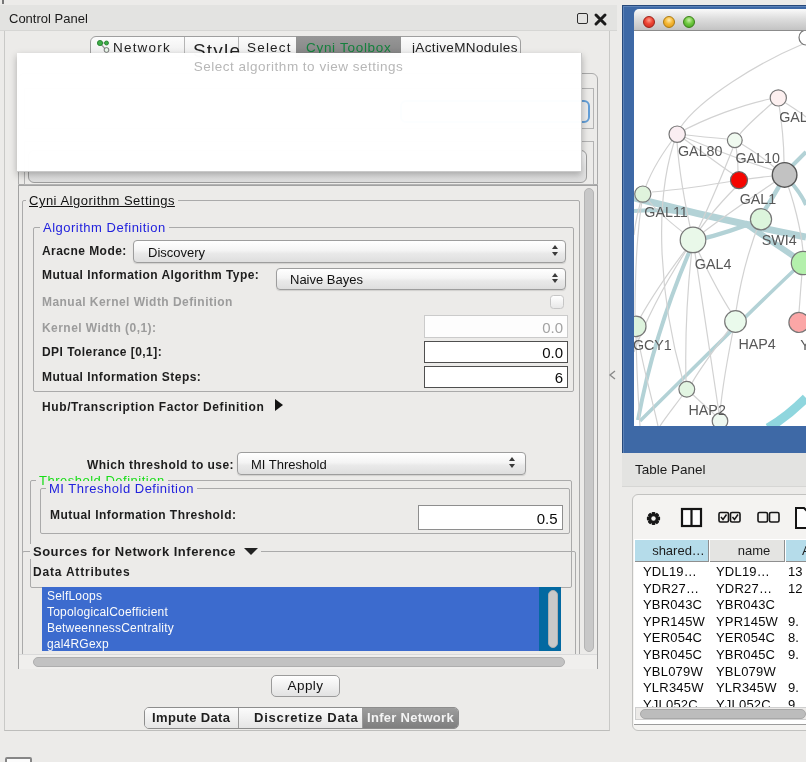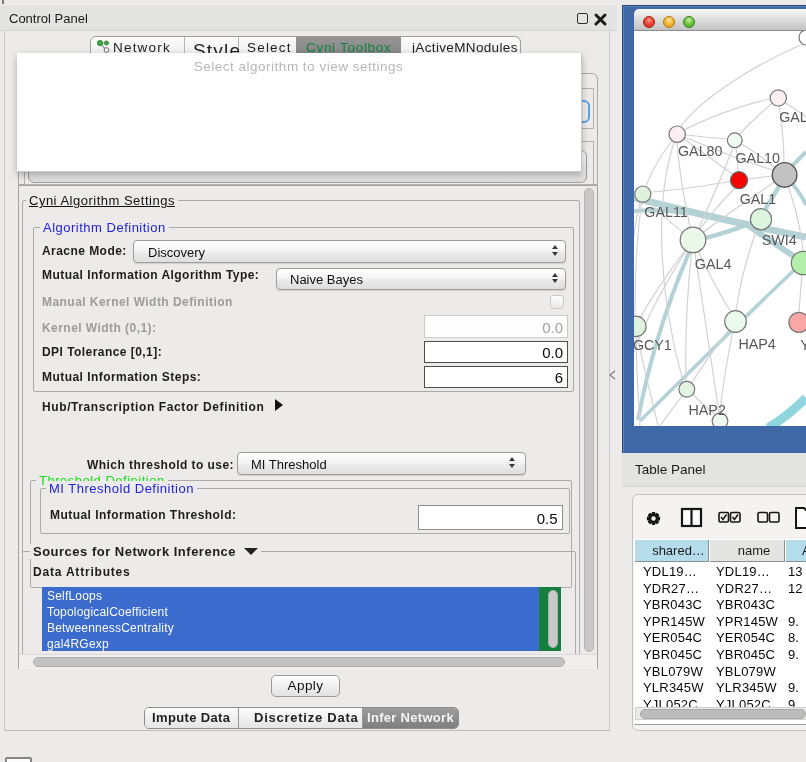--- a/index.html
+++ b/index.html
@@ -111,21 +111,21 @@
 </div>
 <div class="abs lbl" style="left:50px;top:509px;">Mutual Information Threshold:</div>
 <div class="field" style="left:418px;top:505px;width:144.5px;height:24.5px;border:1.5px solid #8e8e8e;">
   <span class="tx" style="top:3.5px;">0.5</span>
 </div>
 
 <div class="group" style="left:22px;top:551px;width:554px;height:105px;">
   <span class="gtitle" style="left:7px;color:#1d1d1d;font-weight:bold;">Sources for Network Inference <span style="display:inline-block;width:0;height:0;border-top:7.5px solid #222;border-left:7px solid transparent;border-right:7px solid transparent;vertical-align:1px;margin-left:4px;"></span></span>
 </div>
 <div class="abs lbl" style="left:33px;top:566px;letter-spacing:0.8px;">Data Attributes</div>
-<div class="abs" style="left:42px;top:587px;width:519px;height:63.5px;background:#15803d;overflow:hidden;">
+<div class="abs" style="left:42px;top:587px;width:519px;height:63.5px;background:#0369a1;overflow:hidden;">
   <div class="abs" style="left:0;top:0;width:497px;height:80px;background:#3c6bce;"></div>
   <div class="abs" style="left:5px;top:0.5px;font-size:12px;letter-spacing:0.2px;color:#fbfbfb;line-height:16px;white-space:pre;">SelfLoops
 TopologicalCoefficient
 BetweennessCentrality
 gal4RGexp</div>
   <div class="abs" style="left:506px;top:3px;width:10px;height:58px;border-radius:5px;background:#c9c9c9;border:1px solid #b0b0b0;"></div>
 </div>
 <div class="abs" style="left:584px;top:188px;width:9.5px;height:464px;border-radius:5px;background:#c8c8c8;border:1px solid #b4b4b4;"></div>
 <div class="abs" style="left:19px;top:654px;width:578px;height:14.5px;background:#f0efed;border-top:1px solid #dadada;"></div>
 <div class="abs" style="left:33px;top:657px;width:532px;height:10px;border-radius:5px;background:#c2c2c2;border:1px solid #aeaeae;"></div>

